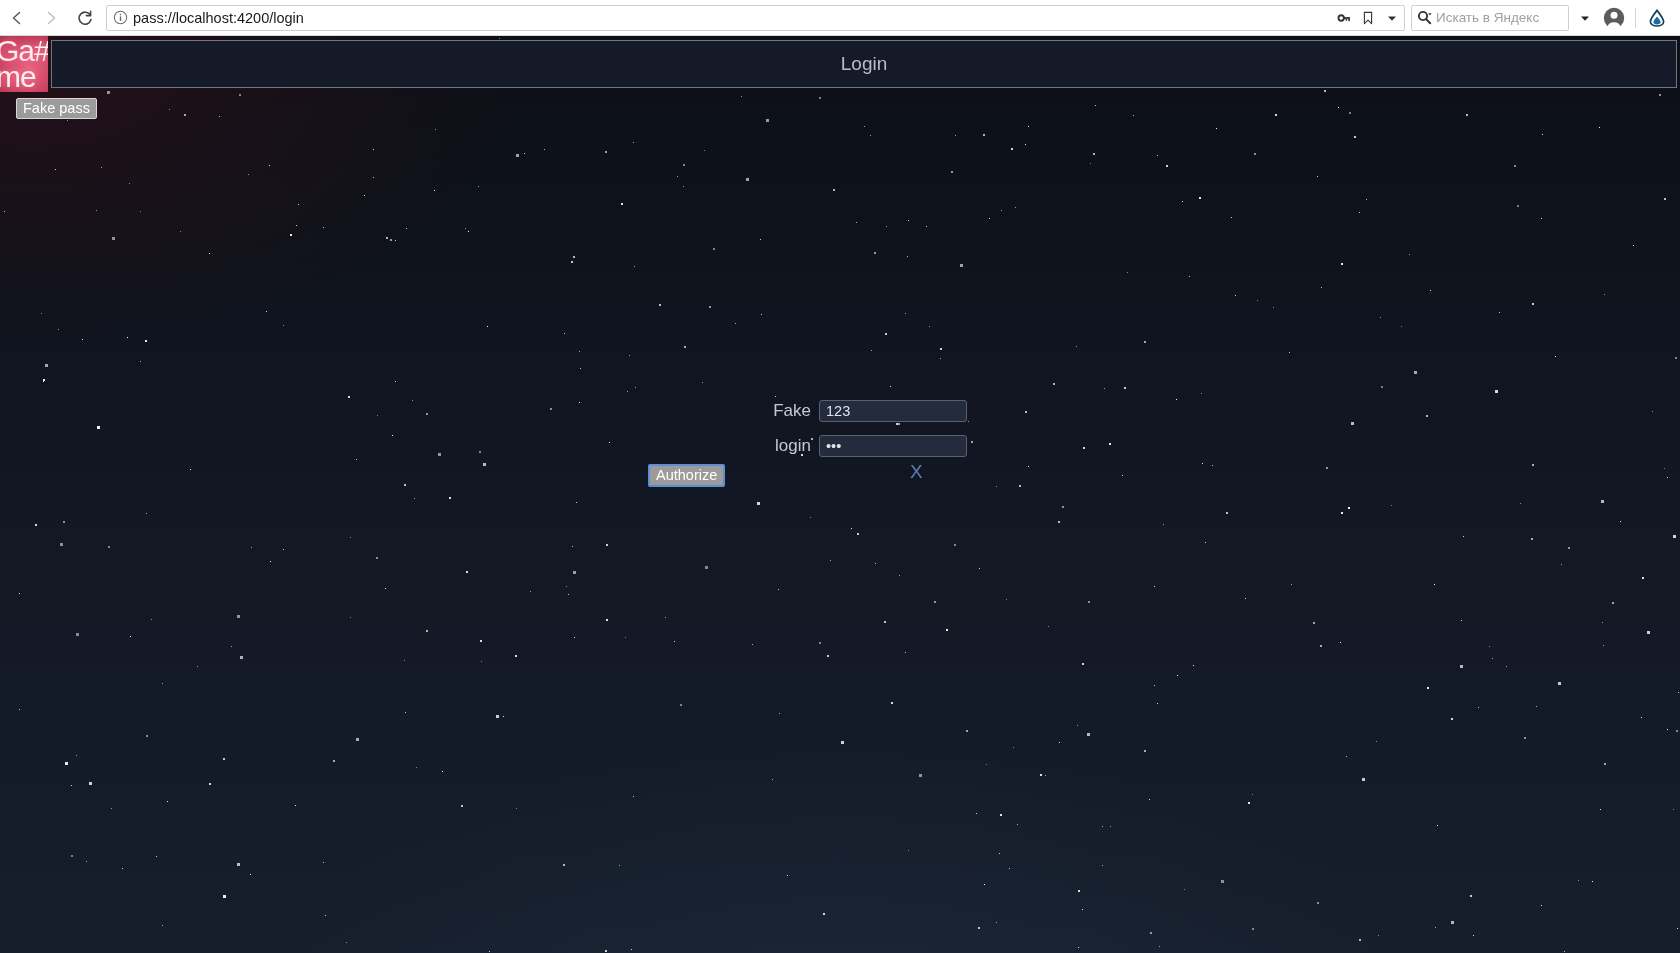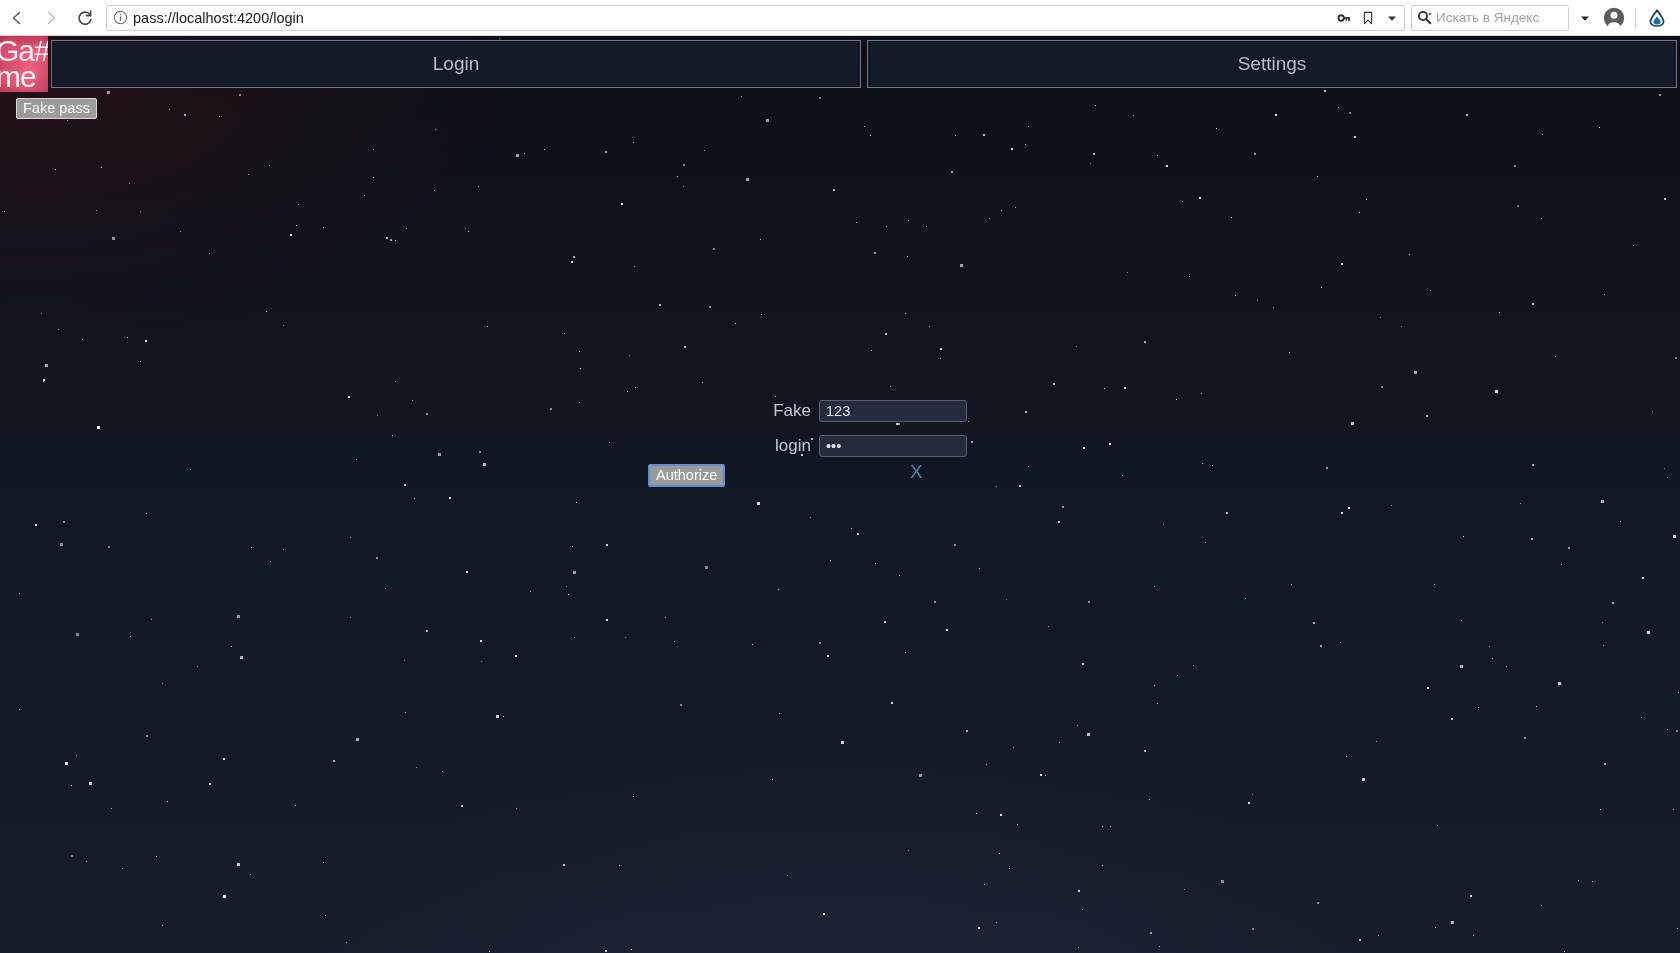--- a/index.html
+++ b/index.html
@@ -754,23 +754,20 @@
   <div id="topnav">
     <div id="logo">
       <div id="logo-glow"></div>
       <div id="logo-text">Ga#
 me</div>
     </div>
 
     <div class="navtab">
       <span>Login</span>
     </div>
-    <div class="navtab">
-      <span>Settings</span>
-    </div>
   </div>
 
   <button id="fake-auth">Fake pass</button>
 
   <div id="login-form">
 
     <div class="form-row" id="row-login">
       <label class="form-label">Fake</label>
       <input class="form-input" type="text" value="123" style="">
     </div>

